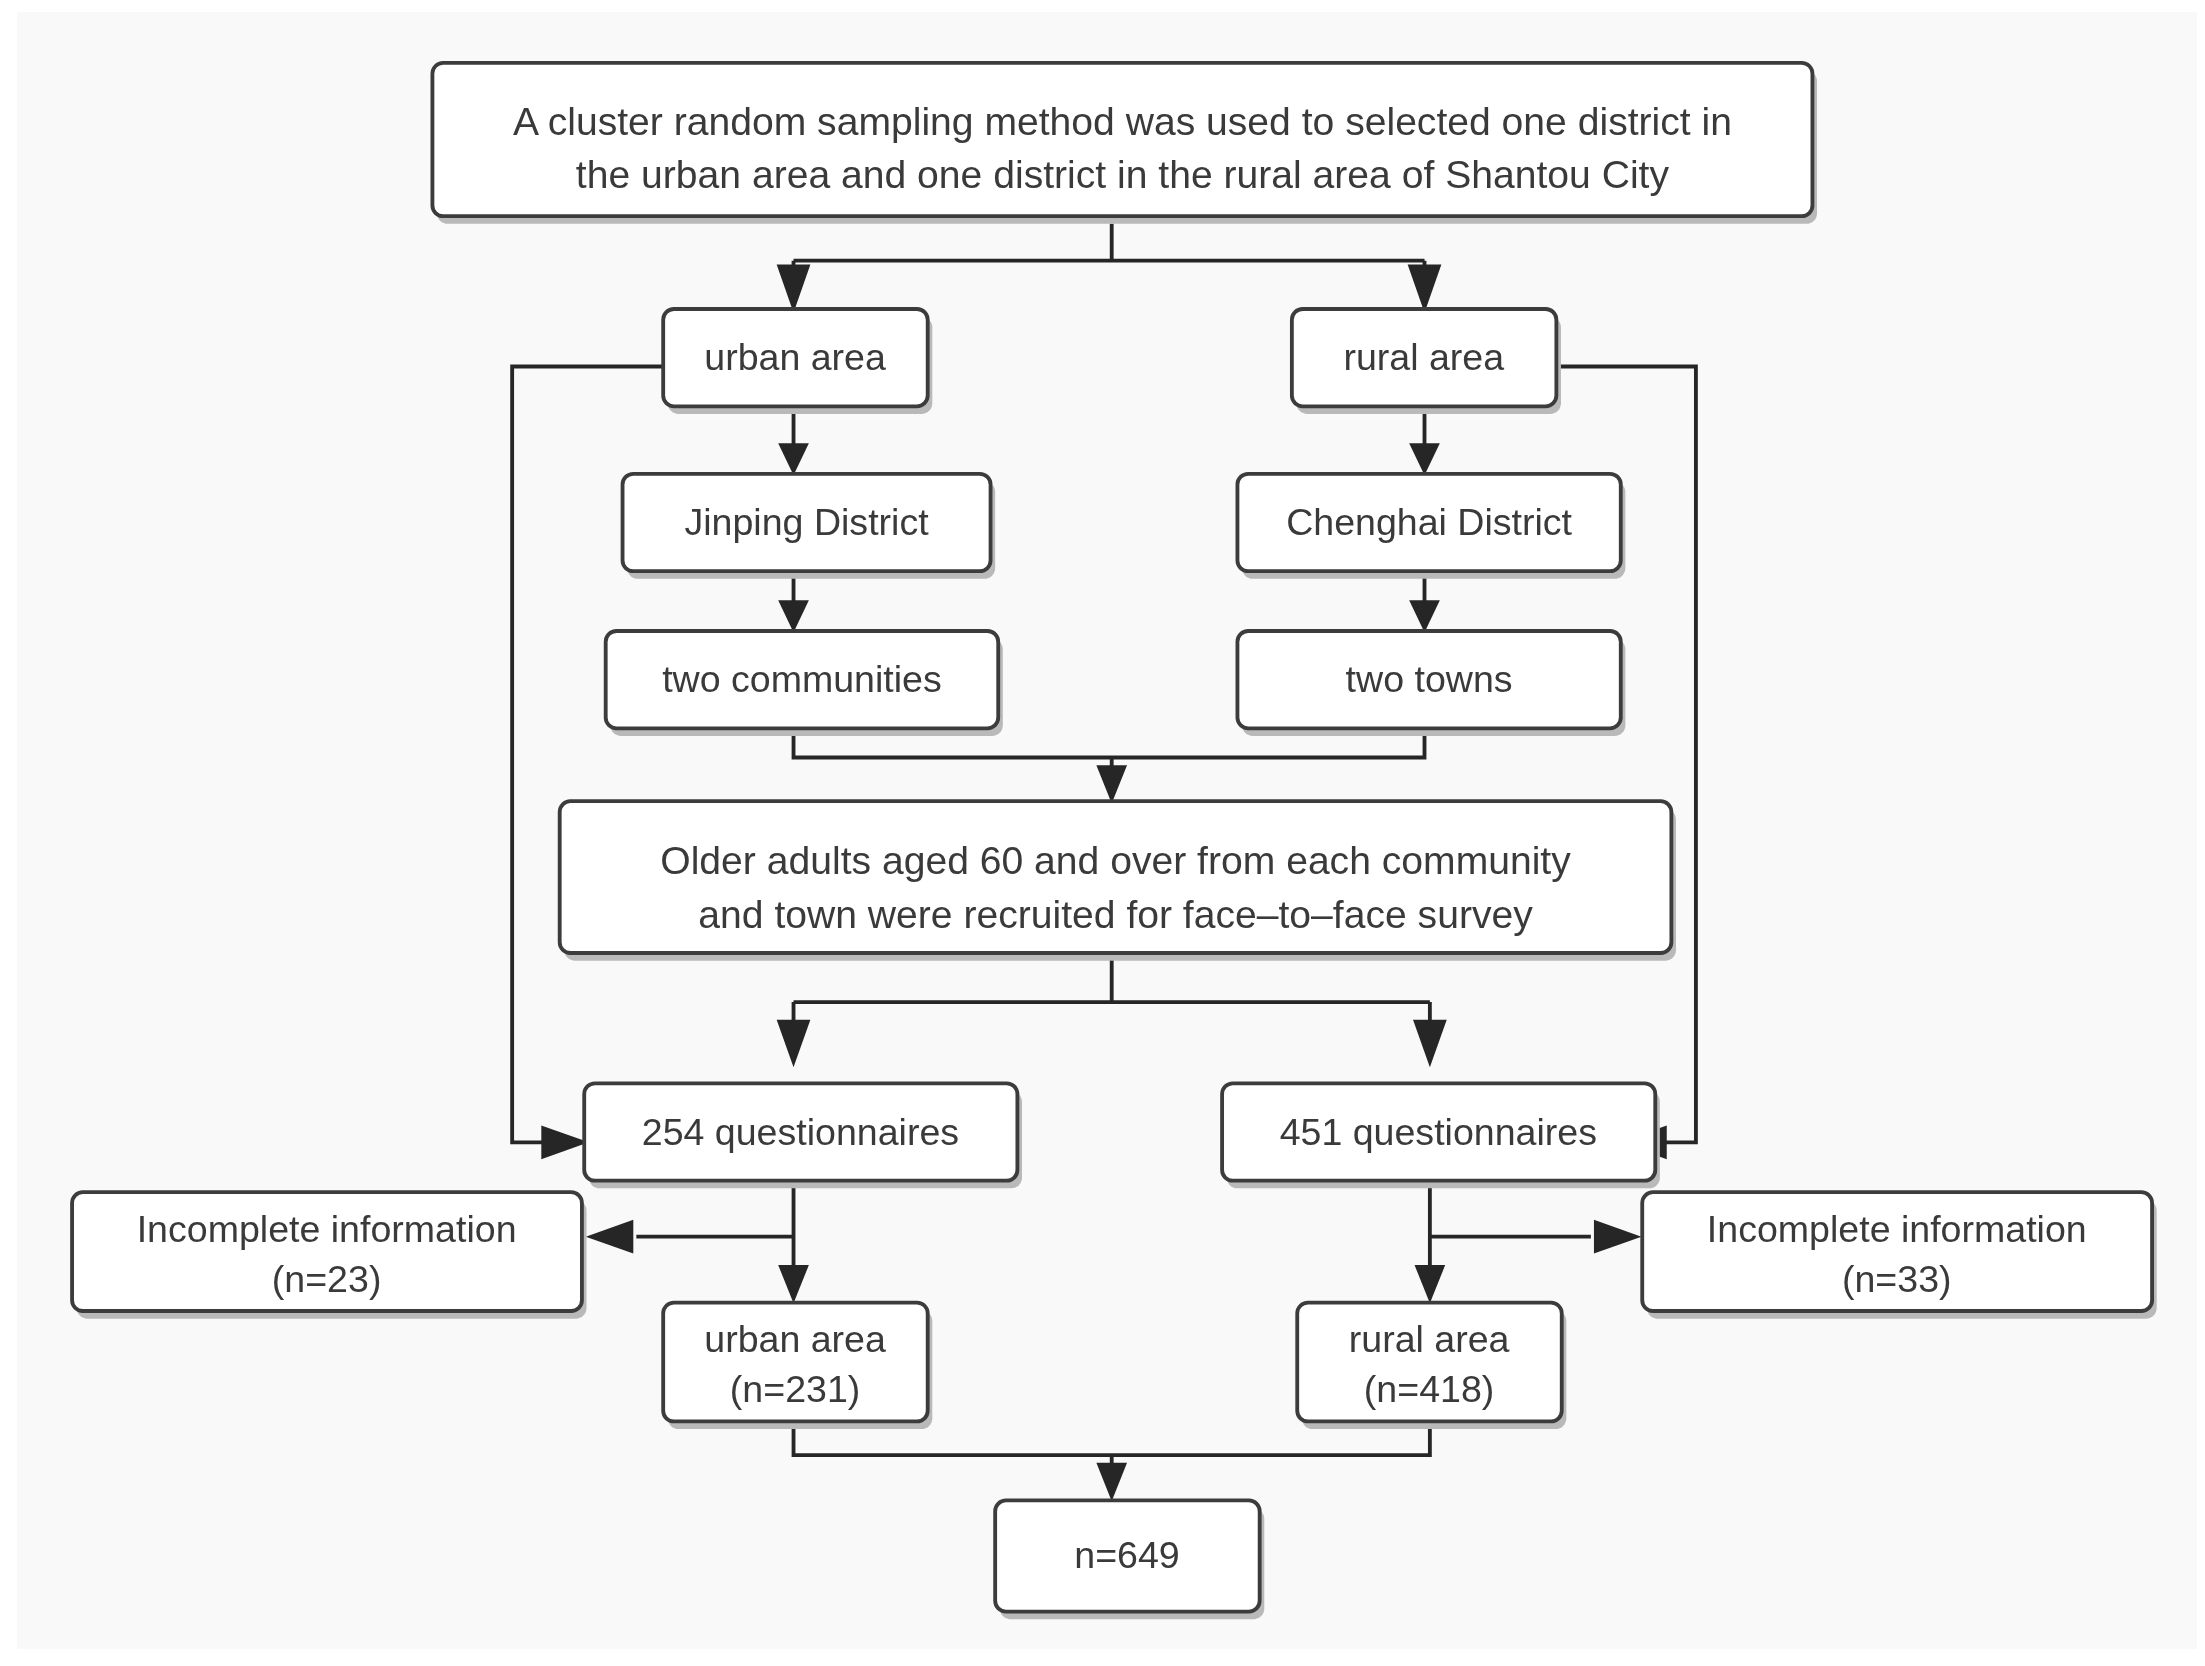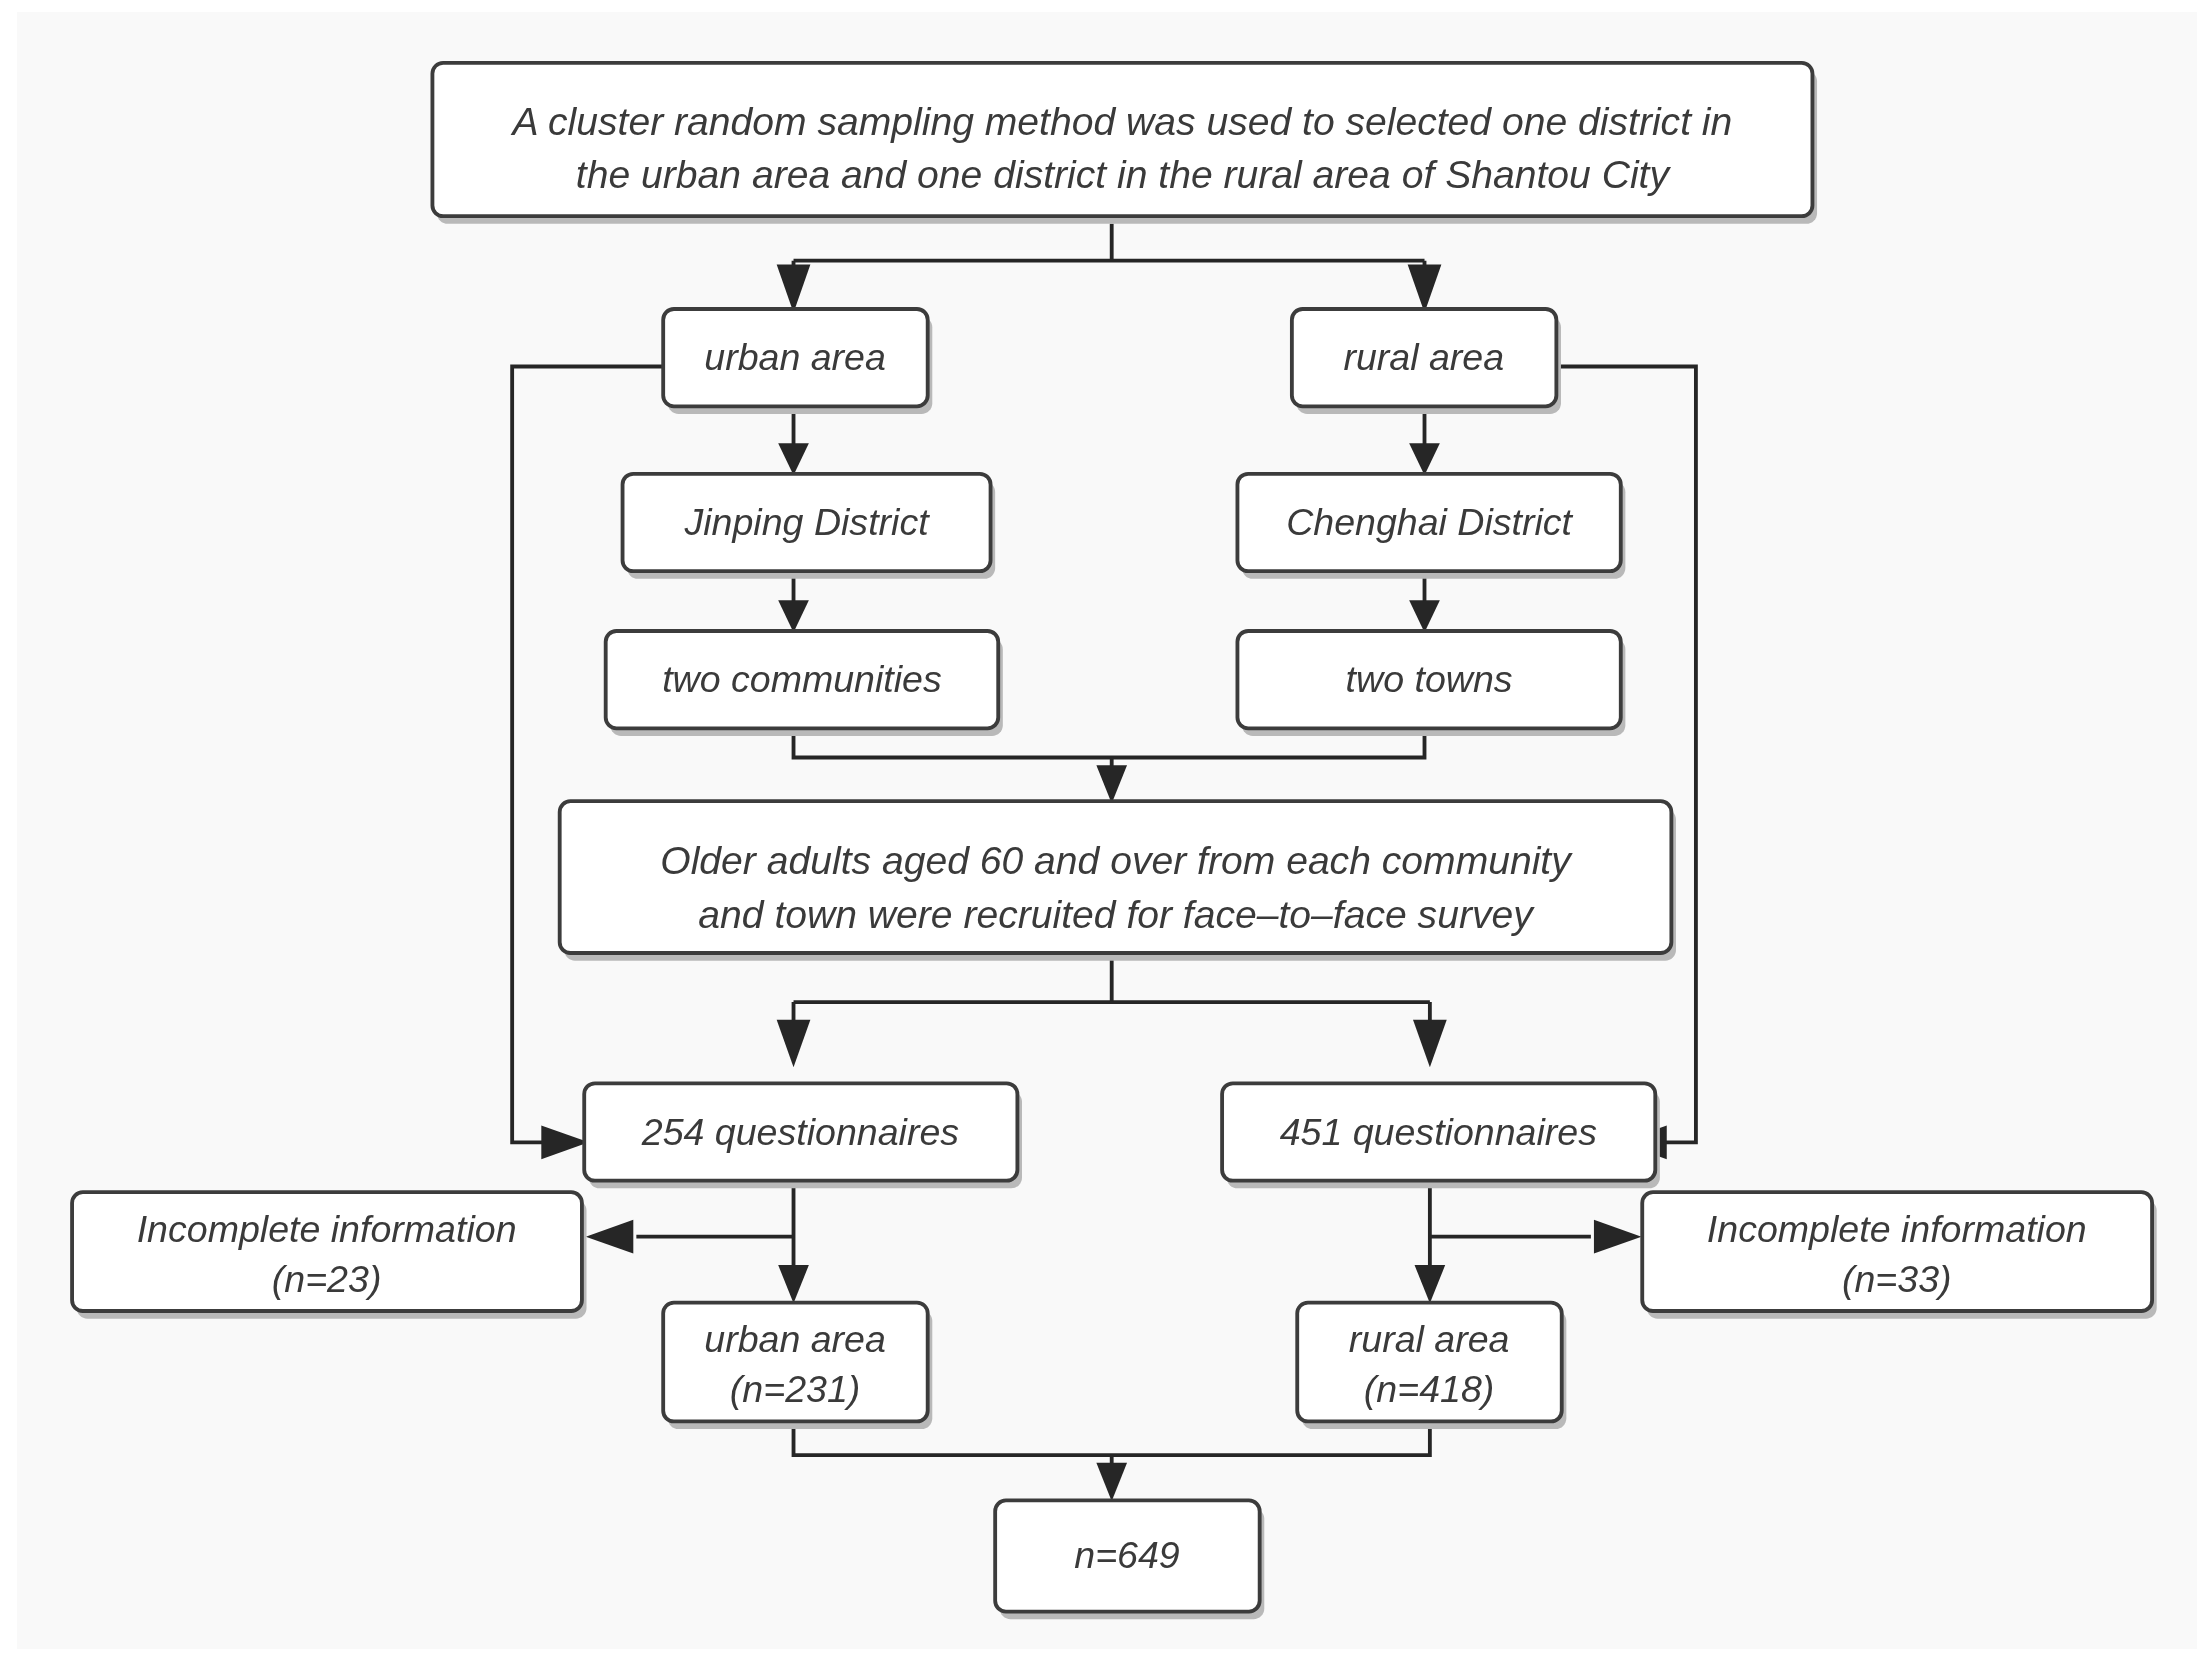--- a/index.html
+++ b/index.html
@@ -7,21 +7,20 @@
     padding: 0;
     background: #ffffff;
   }
   #page {
     position: relative;
     width: 2205px;
     height: 1666px;
     background: #ffffff;
     overflow: hidden;
     font-family: "Liberation Sans", sans-serif;
-    font-style: italic;
   }
   #canvas {
     position: absolute;
     left: 17px;
     top: 11.5px;
     width: 2180px;
     height: 1637px;
     background: #f9f9f9;
   }
   #flow {

